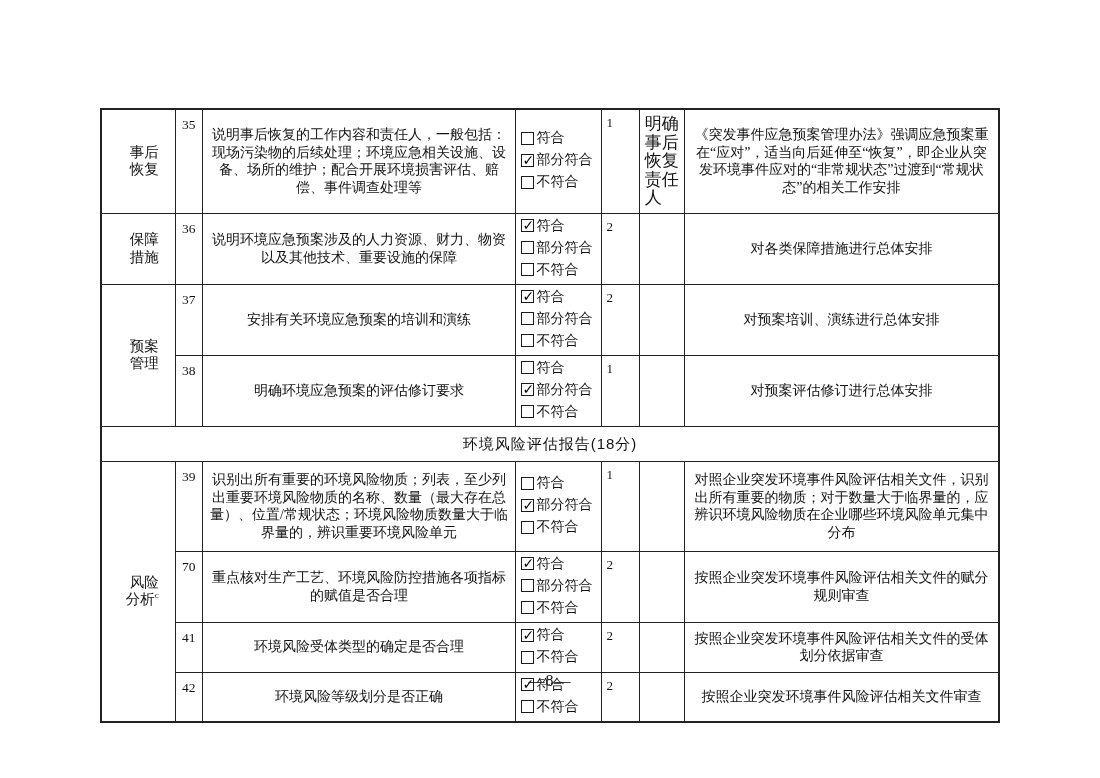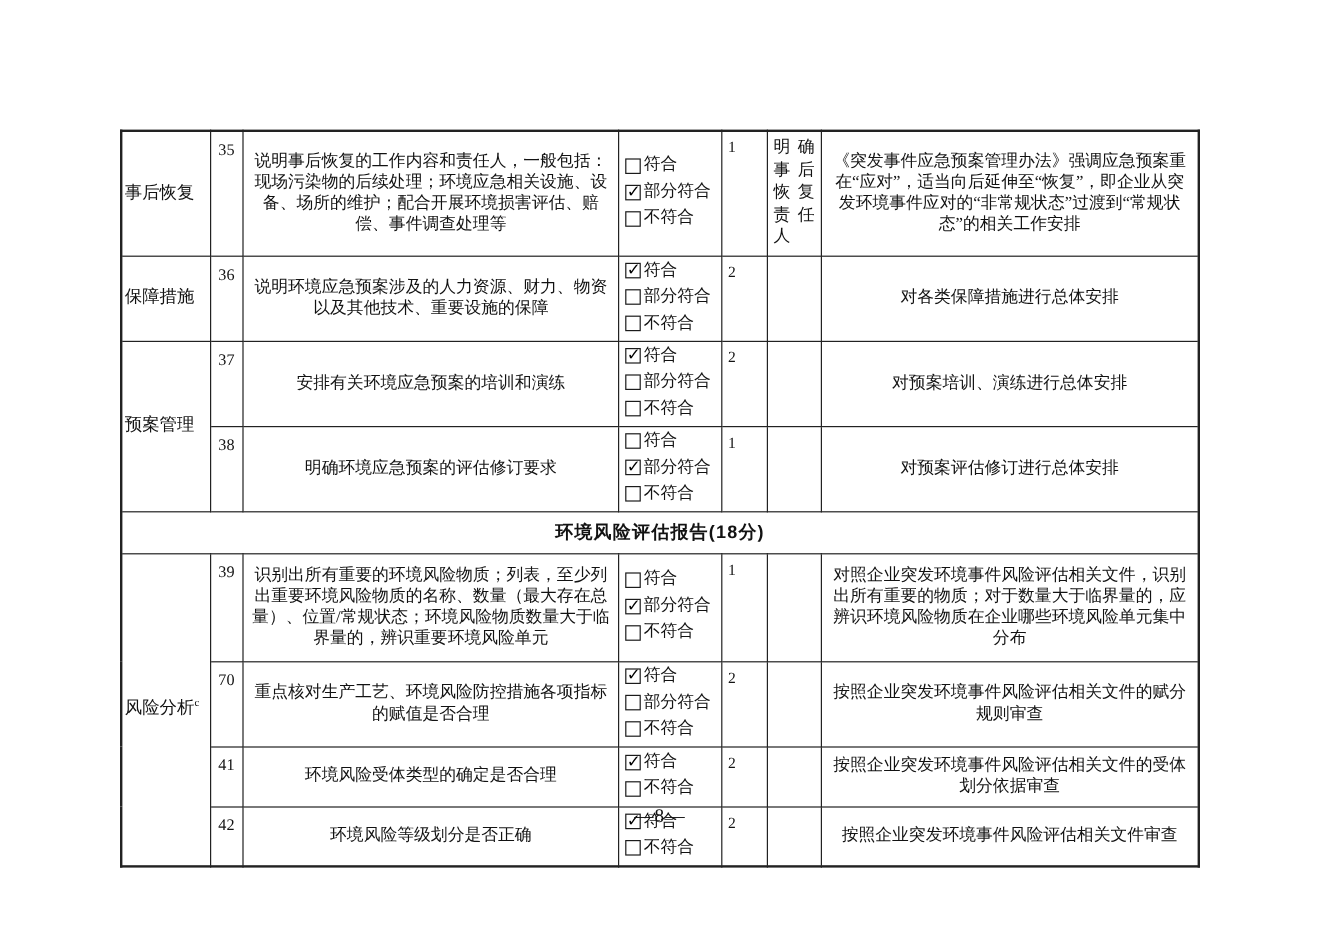--- a/index.html
+++ b/index.html
@@ -15,23 +15,23 @@
     border:2px solid #222;
   }
   .doc-table td{
     border:1px solid #222;
     padding:3px 6px;
     font-size:14px;line-height:17.5px;
     vertical-align:middle;
     overflow:hidden;
   }
   td.cat{
-    text-align:left;
+    text-align:right;
     font-size:14.5px;
-    padding:2px 2px;
+    padding:2px 16px;
   }
   td.cat sup{font-size:9px;line-height:0;}
   td.num{
     text-align:center;vertical-align:top;padding-top:6px;
     font-size:13.5px;
   }
   td.desc{ text-align:center; }
   td.opts{ padding:0 0 2px 5px; }
   .opt{display:flex;align-items:center;margin:2px 0;line-height:20px;white-space:nowrap;}
   .cb{
@@ -42,27 +42,27 @@
     content:"✓";position:absolute;left:0px;top:-5px;
     font-size:14px;font-weight:bold;color:#000;
     font-family:"DejaVu Sans",sans-serif;
   }
   td.score{
     vertical-align:top;text-align:left;
     padding:4px 2px 0 5px;font-size:13px;
   }
   td.person{
     vertical-align:top;padding:5px 5px;
-    font-size:14px;line-height:18.5px;
+    font-size:17px;line-height:18.5px;
     text-align:justify;text-justify:inter-character;
     word-break:break-all;
   }
   td.remark{ text-align:center; padding:3px 8px;font-family:Liberation Serif, serif;}
   td.section{
-    text-align:center;font-weight:bold;
+    text-align:center;font-weight:normal;
     font-family:"Liberation Sans","DejaVu Sans",sans-serif;
     font-size:15px;letter-spacing:1px;
   }
   .footer{
     position:absolute;left:0;top:672px;width:100%;
     text-align:center;font-size:16px;letter-spacing:1px;
   }
 </style>
 </head>
 <body>

